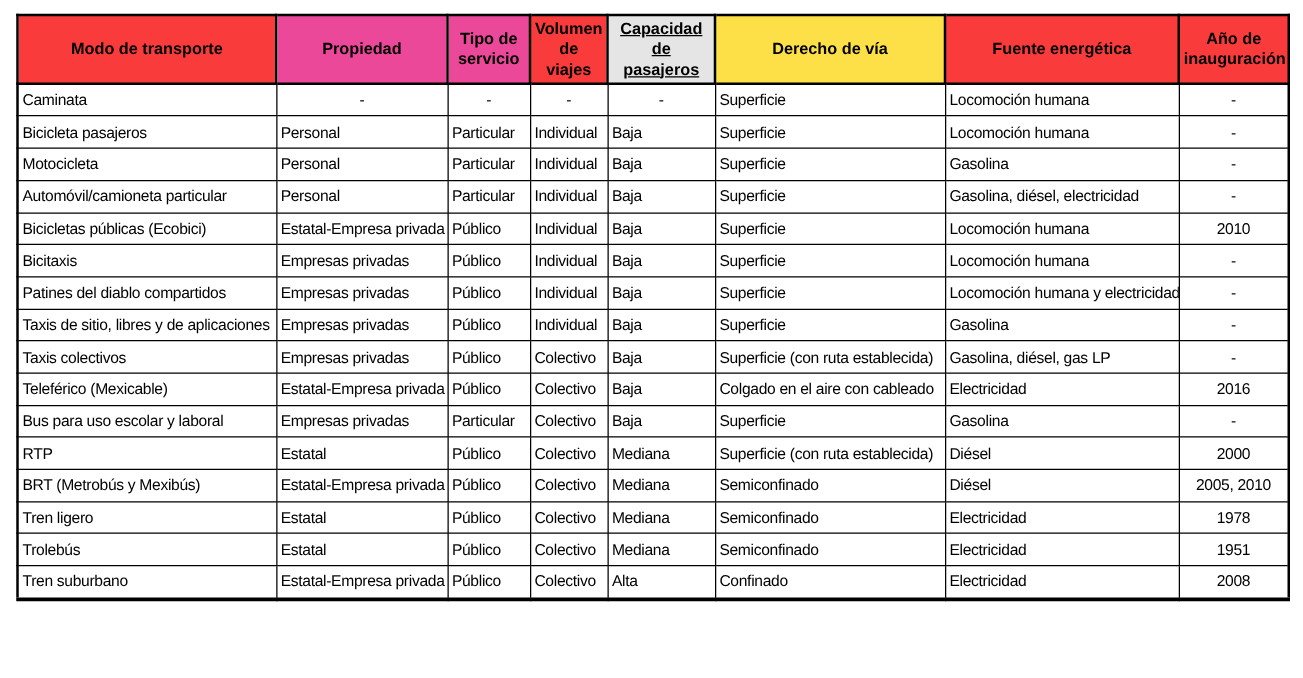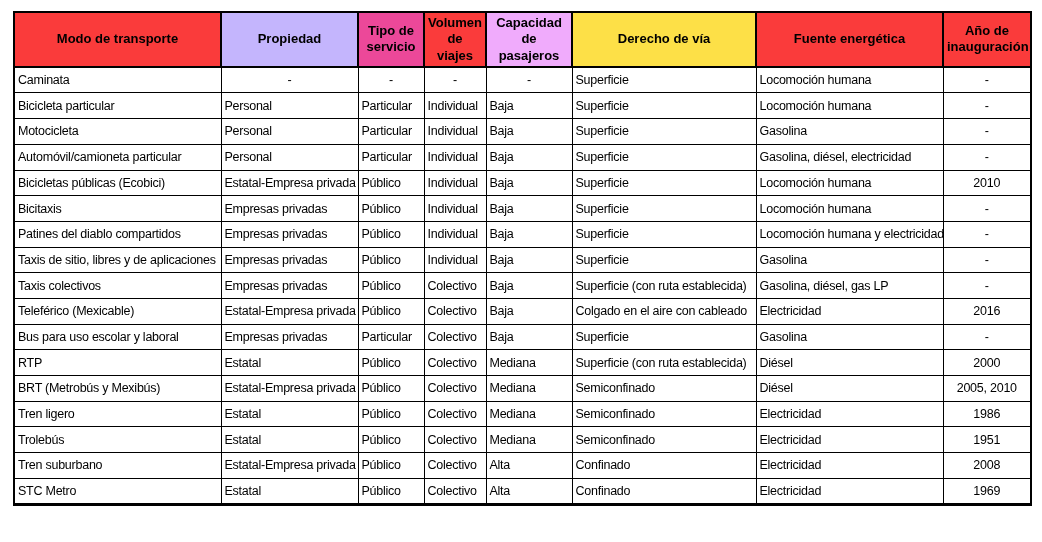--- a/index.html
+++ b/index.html
@@ -63,42 +63,42 @@
         <col style="width: 66px;">
         <col style="width: 62px;">
         <col style="width: 86px;">
         <col style="width: 184px;">
         <col style="width: 187px;">
         <col style="width: 88px;">
       </colgroup>
     <thead>
       <tr>
           <th style="background: rgb(250, 59, 59); color: rgb(0, 0, 0); margin-top: 44px;">Modo de transporte</th>
-          <th style="background: #c4b5fd; color: rgb(0, 0, 0);">Propiedad</th>
+          <th style="background: #ec4899; color: rgb(0, 0, 0);">Propiedad</th>
           <th style="background: #ec4899; color: rgb(0, 0, 0);">Tipo de servicio</th>
           <th style="background: rgb(250, 59, 59); color: rgb(0, 0, 0); margin-left: 30px;">Volumen de viajes</th>
-          <th style="background: #f0abfc; color: rgb(0, 0, 0);">Capacidad de pasajeros</th>
+          <th style="background: #e5e5e5; color: rgb(0, 0, 0); text-decoration: underline;">Capacidad de pasajeros</th>
           <th style="background: #fde047; color: rgb(0, 0, 0);">Derecho de vía</th>
           <th style="background: rgb(250, 59, 59); color: rgb(0, 0, 0);">Fuente energética</th>
           <th style="background: rgb(250, 59, 59); color: rgb(0, 0, 0);">Año de inauguración</th>
         </tr>
     </thead>
     <tbody>
         <tr>
           <td class="left">Caminata</td>
           <td class="center">-</td>
           <td class="center">-</td>
           <td class="center">-</td>
           <td class="center">-</td>
           <td class="left">Superficie</td>
           <td class="left">Locomoción humana</td>
           <td class="center">-</td>
         </tr>
         <tr>
-          <td class="left">Bicicleta particular</td>
+          <td class="left">Bicicleta pasajeros</td>
           <td class="left">Personal</td>
           <td class="left">Particular</td>
           <td class="left">Individual</td>
           <td class="left">Baja</td>
           <td class="left">Superficie</td>
           <td class="left">Locomoción humana</td>
           <td class="center">-</td>
         </tr>
         <tr>
           <td class="left">Motocicleta</td>
@@ -211,47 +211,37 @@
           <td class="center">2005, 2010</td>
         </tr>
         <tr>
           <td class="left">Tren ligero</td>
           <td class="left">Estatal</td>
           <td class="left">Público</td>
           <td class="left">Colectivo</td>
           <td class="left">Mediana</td>
           <td class="left">Semiconfinado</td>
           <td class="left">Electricidad</td>
-          <td class="center">1986</td>
+          <td class="center">1978</td>
         </tr>
         <tr>
           <td class="left">Trolebús</td>
           <td class="left">Estatal</td>
           <td class="left">Público</td>
           <td class="left">Colectivo</td>
           <td class="left">Mediana</td>
           <td class="left">Semiconfinado</td>
           <td class="left">Electricidad</td>
           <td class="center">1951</td>
         </tr>
         <tr>
           <td class="left">Tren suburbano</td>
           <td class="left">Estatal-Empresa privada</td>
           <td class="left">Público</td>
           <td class="left">Colectivo</td>
           <td class="left">Alta</td>
           <td class="left">Confinado</td>
           <td class="left">Electricidad</td>
           <td class="center">2008</td>
-        </tr>
-        <tr>
-          <td class="left">STC Metro</td>
-          <td class="left">Estatal</td>
-          <td class="left">Público</td>
-          <td class="left">Colectivo</td>
-          <td class="left">Alta</td>
-          <td class="left">Confinado</td>
-          <td class="left">Electricidad</td>
-          <td class="center">1969</td>
         </tr>
       </tbody>
   </table>
 </div>
 
 </body></html>

